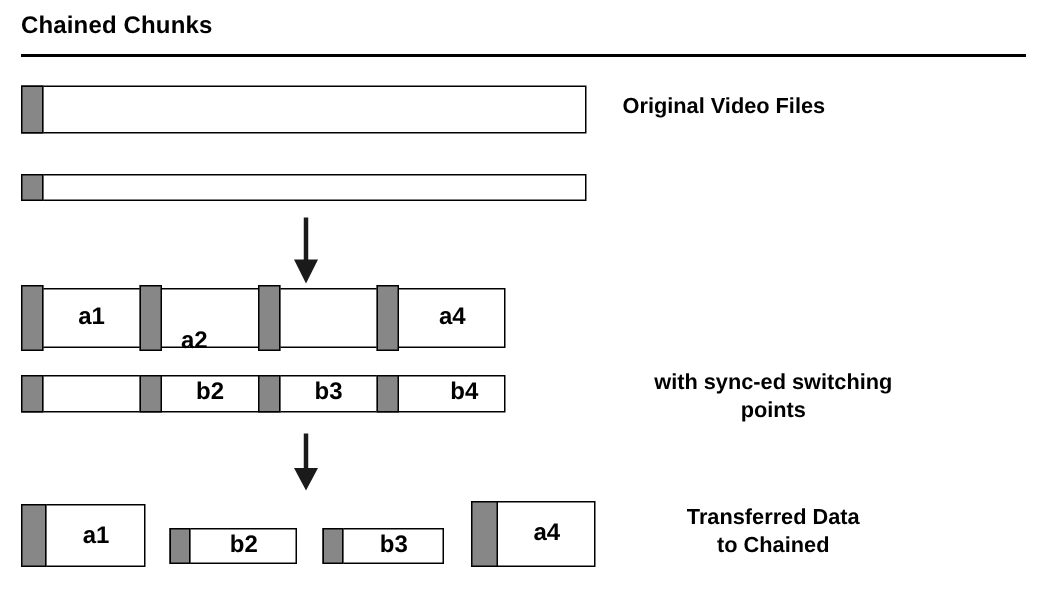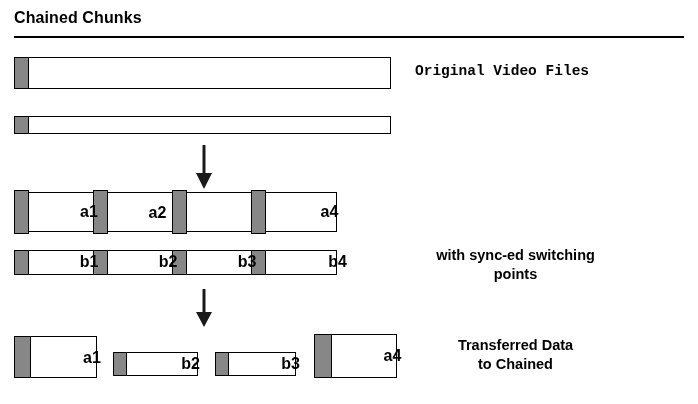--- a/index.html
+++ b/index.html
@@ -50,21 +50,20 @@
     box-sizing: border-box;
     background: #878787;
     border: 1.5px solid #000000;
   }
   .chunk-label {
     position: absolute;
     font-size: 16px;
     font-weight: 700;
     text-align: center;
     white-space: nowrap;
-    padding-left: 28px;
   }
 
   
   .caption {
     position: absolute;
     font-size: 14.5px;
     font-weight: 700;
     line-height: 19px;
     white-space: pre-line;
     color: #000000;
@@ -84,46 +83,45 @@
 
   <div class="title">Chained Chunks</div>
   <div class="header-rule"></div>
 
   <div class="bar" style="left:14px; top:57px; width:377px; height:32px;"></div>
   <div class="gray" style="left:14px; top:57px; width:15px; height:32px;"></div>
 
   <div class="bar" style="left:14px; top:116px; width:377px; height:18px;"></div>
   <div class="gray" style="left:14px; top:116px; width:15px; height:18px;"></div>
 
-  <div class="caption left" style="left:415px; top:62px;font-family:Liberation Mono, monospace;">Original Video Files</div>
+  <div class="caption left" style="left:415px; top:62px;">Original Video Files</div>
 
   <svg class="arrow" style="left:194px; top:144px;" width="20" height="46" viewBox="0 0 20 46">
     <line x1="10" y1="1" x2="10" y2="30" stroke="#1a1a1a" stroke-width="3"></line>
     <polygon points="2,29 18,29 10,45" fill="#1a1a1a"></polygon>
   </svg>
 
   <div class="bar" style="left:14px; top:192px; width:323px; height:40px;"></div>
 
   <div class="gray" style="left:14px;  top:190px; width:15px; height:44px;"></div>
   <div class="gray" style="left:93px;  top:190px; width:15px; height:44px;"></div>
   <div class="gray" style="left:172px; top:190px; width:15px; height:44px;"></div>
   <div class="gray" style="left:251px; top:190px; width:15px; height:44px;"></div>
 
   <div class="chunk-label" style="left:29px;  top:203px; width:64px;">a1</div>
-  <div class="chunk-label" style="left:108px; top:204px; width:43px;">a2</div>
+  <div class="chunk-label" style="left:108px; top:219px; width:43px;">a2</div>
   <div class="chunk-label" style="left:266px; top:203px; width:71px;">a4</div>
 
   <div class="bar" style="left:14px; top:250px; width:323px; height:25px;"></div>
 
   <div class="gray" style="left:14px;  top:250px; width:15px; height:25px;"></div>
   <div class="gray" style="left:93px;  top:250px; width:15px; height:25px;"></div>
   <div class="gray" style="left:172px; top:250px; width:15px; height:25px;"></div>
   <div class="gray" style="left:251px; top:250px; width:15px; height:25px;"></div>
 
-  <div class="chunk-label" style="left:29px;  top:253px; width:64px;">b1</div>
   <div class="chunk-label" style="left:108px; top:253px; width:64px;">b2</div>
   <div class="chunk-label" style="left:187px; top:253px; width:64px;">b3</div>
   <div class="chunk-label" style="left:266px; top:253px; width:87px;">b4</div>
 
   <div class="caption center" style="left:408px; top:246px; width:215px;text-align:center;">with sync-ed switching
 points</div>
 
   <svg class="arrow" style="left:194px; top:288px;" width="20" height="40" viewBox="0 0 20 40">
     <line x1="10" y1="1" x2="10" y2="25" stroke="#1a1a1a" stroke-width="3"></line>
     <polygon points="2,24 18,24 10,39" fill="#1a1a1a"></polygon>

